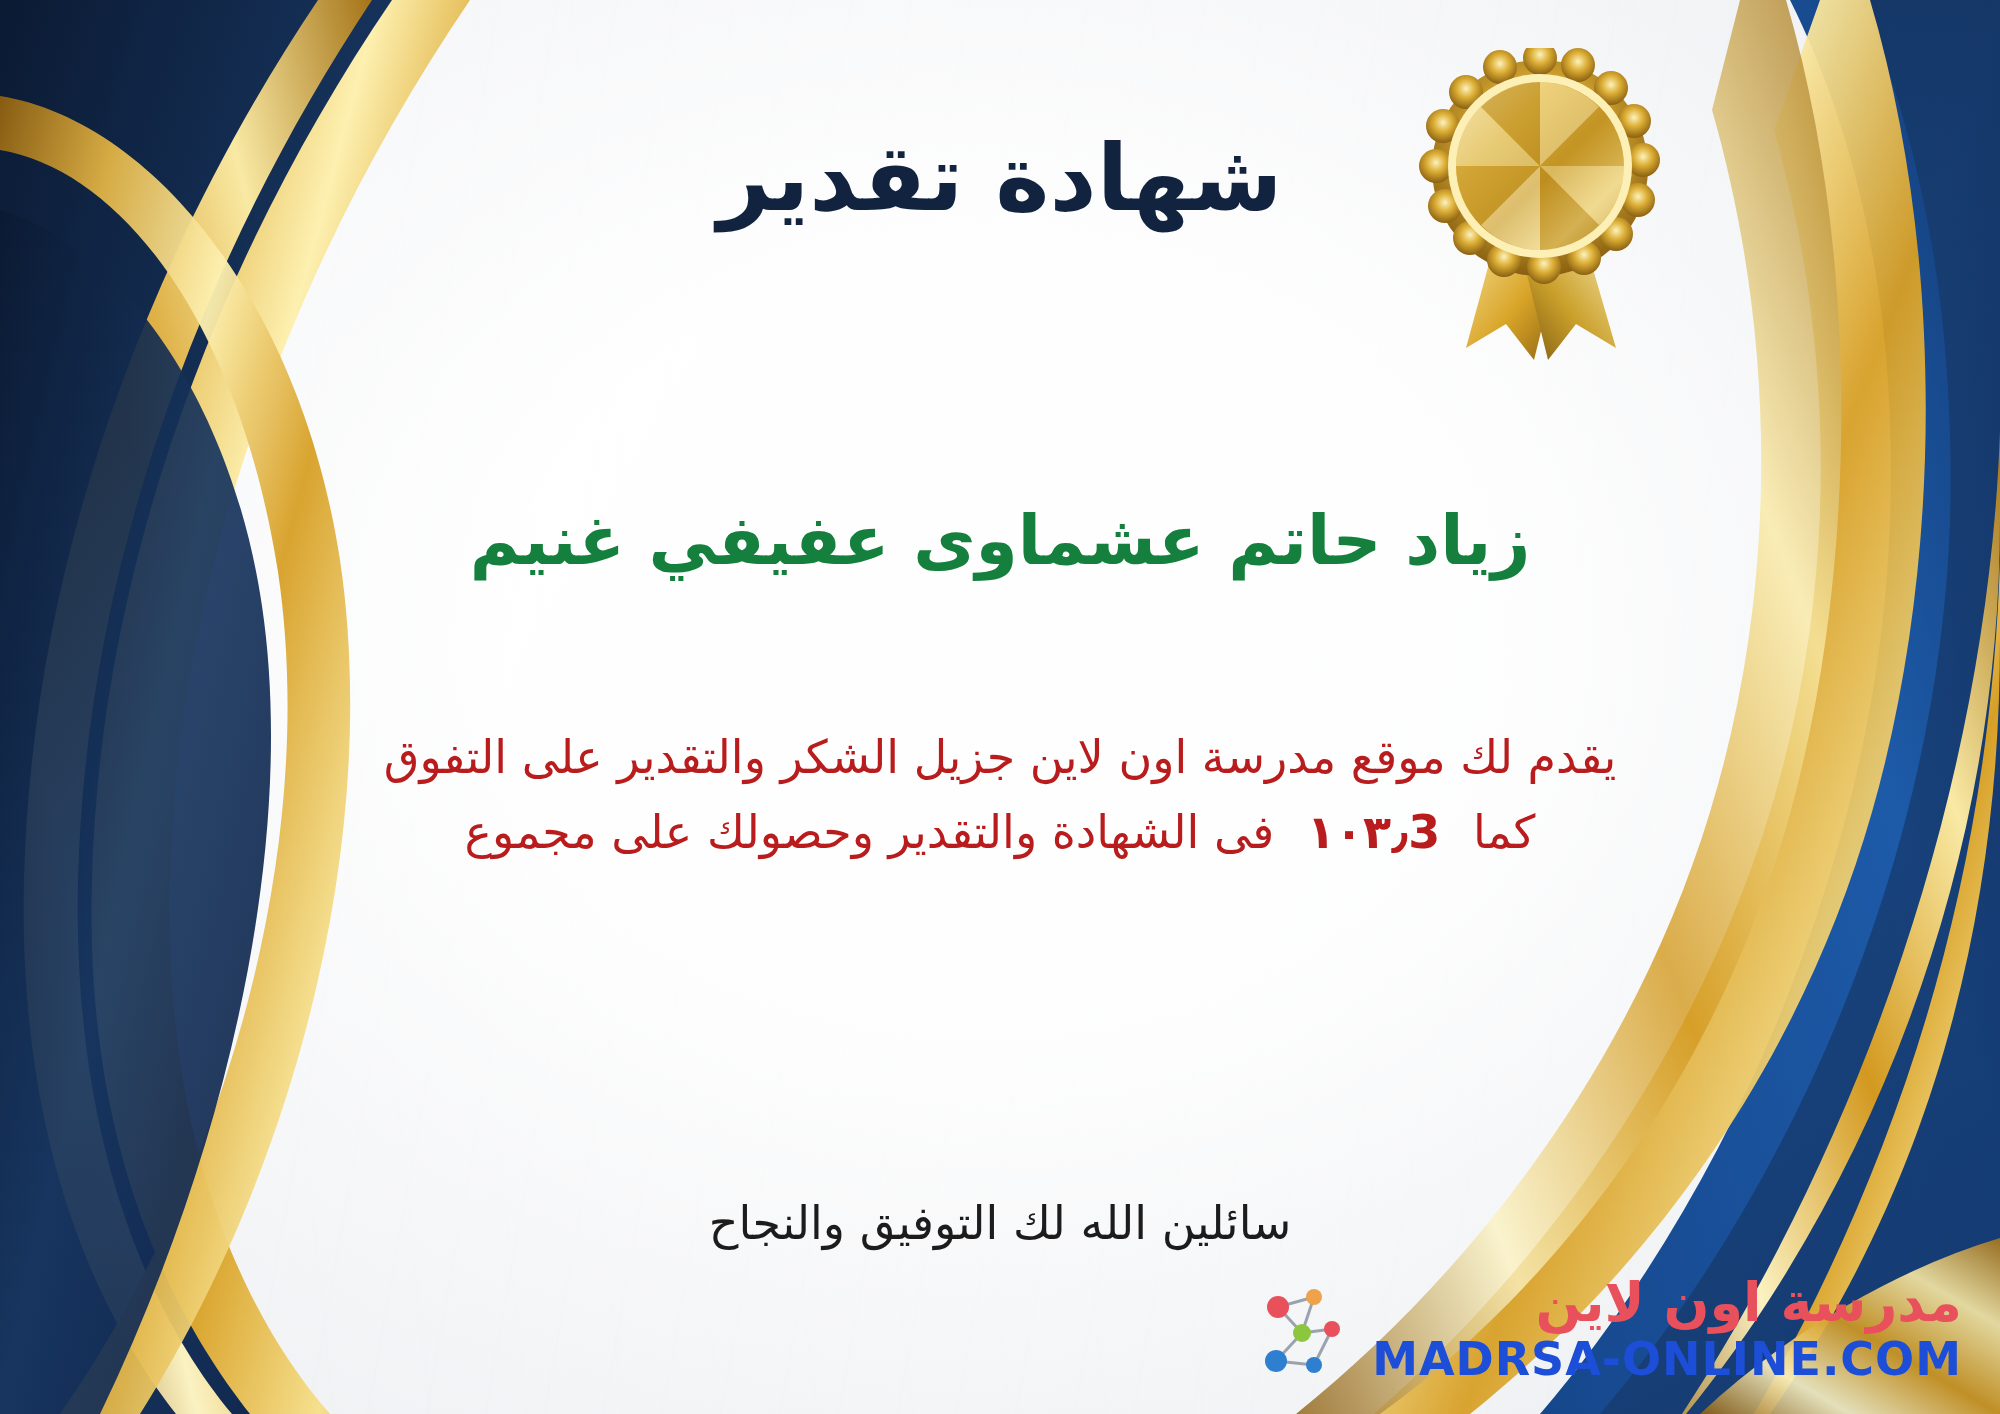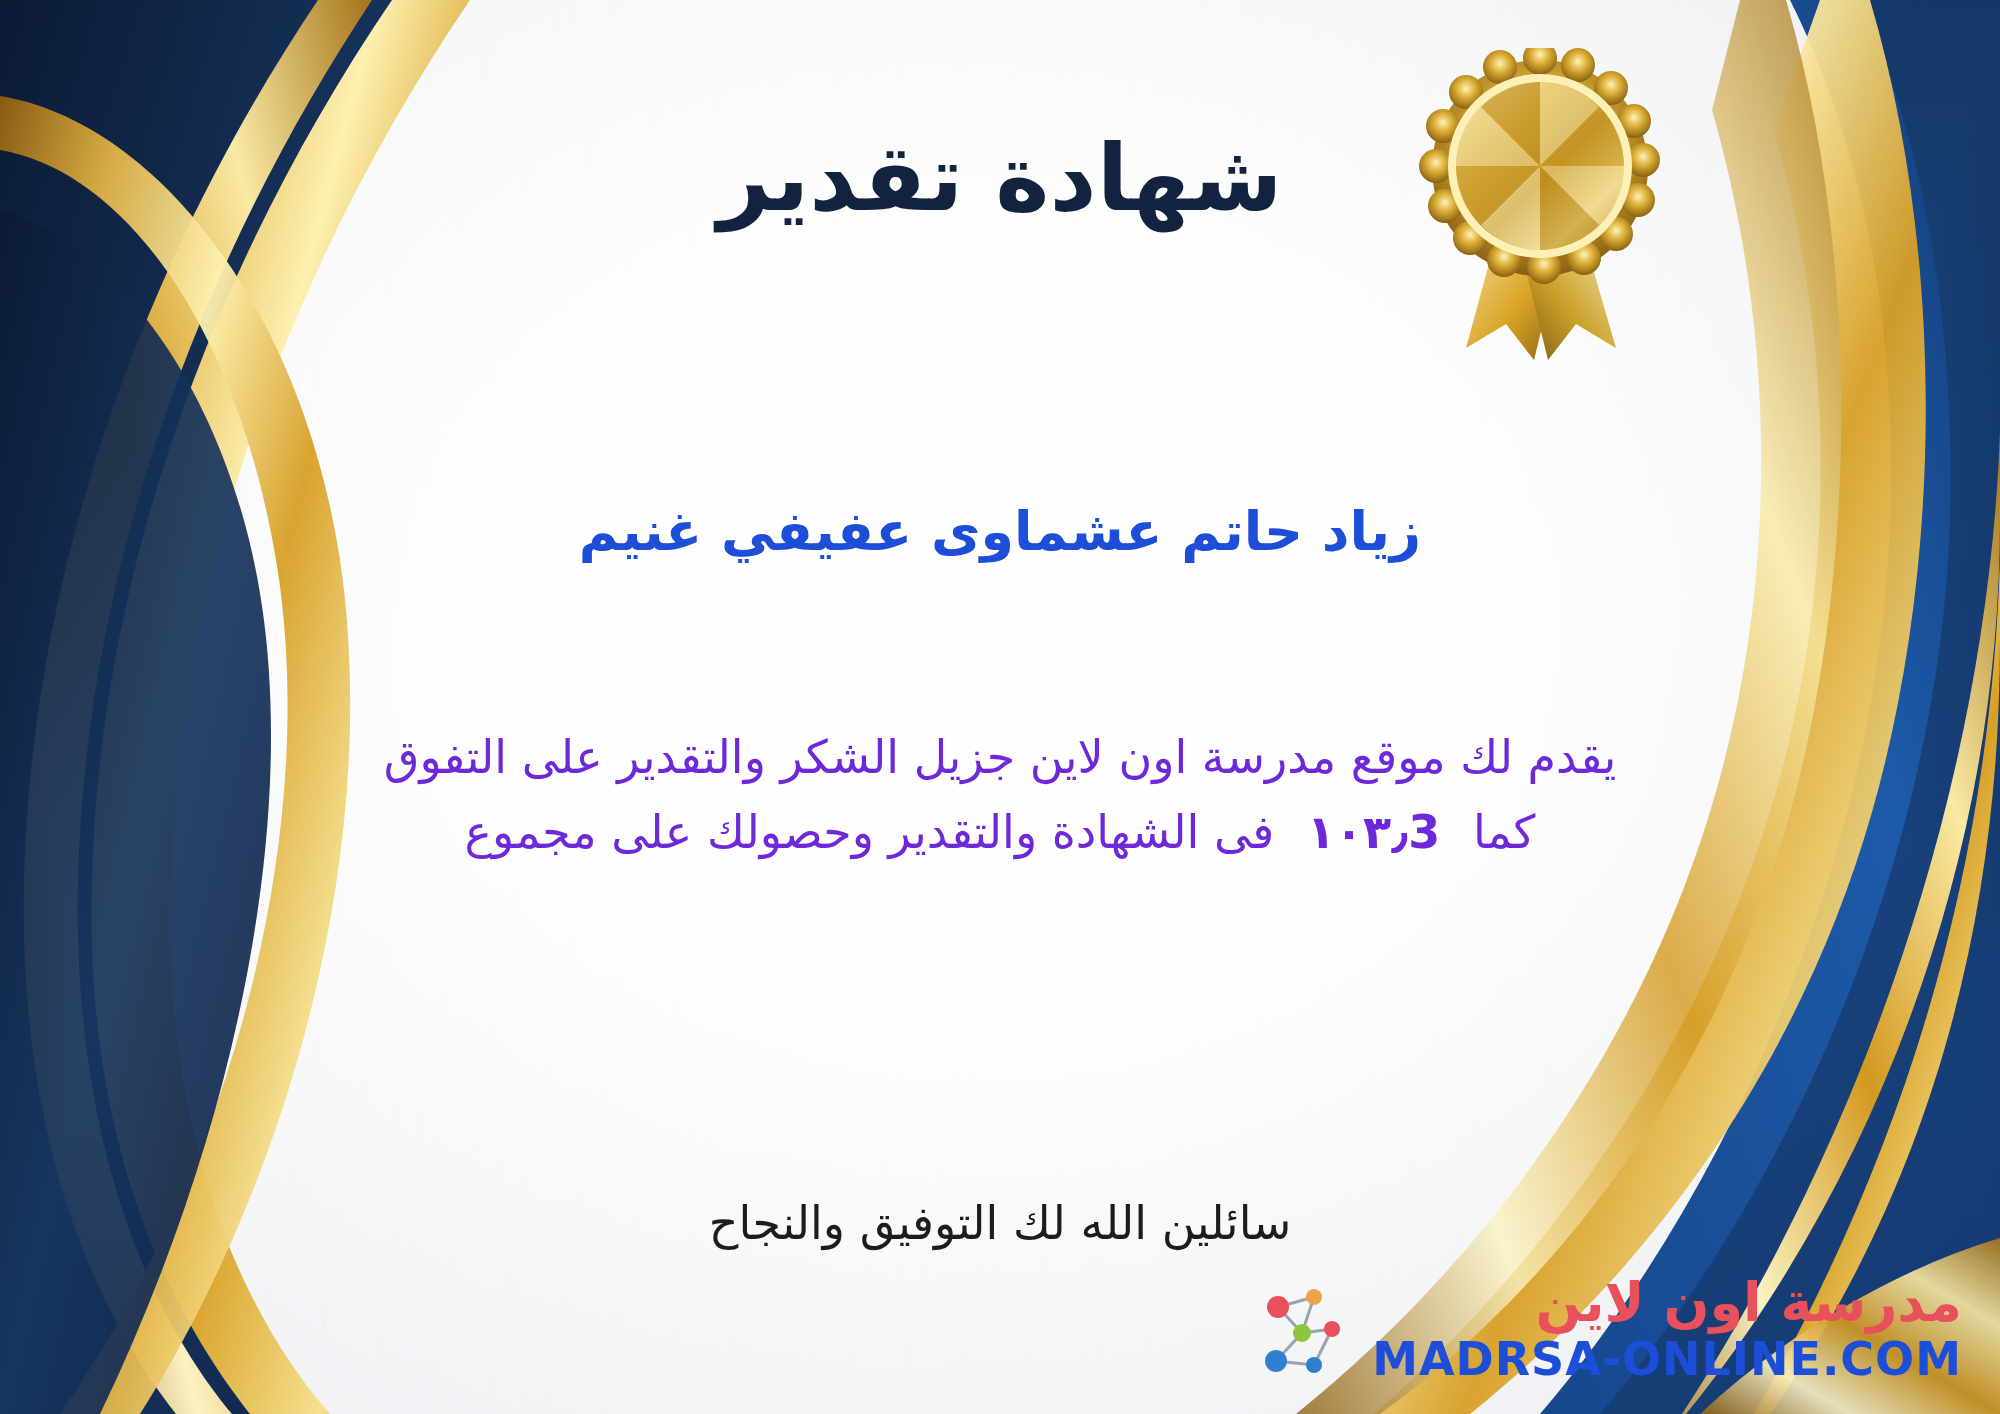--- a/index.html
+++ b/index.html
@@ -87,32 +87,32 @@
     font-weight: 700;
     color: #12233f;
     letter-spacing: 1px;
     line-height: 1.1;
   }
   .recipient {
     position: absolute;
     top: 500px;
     left: 0;
     right: 0;
-    font-size: 54px;
-    font-weight: 700;
-    color: #1d4ed8;
+    font-size: 68px;
+    font-weight: 700;
+    color: #15803d;
     line-height: 1.2;
   }
   .body-text {
     position: absolute;
     top: 720px;
     left: 260px;
     right: 260px;
     font-size: 46px;
-    color: #6d28d9;
+    color: #b91c1c;
     line-height: 1.62;
     font-weight: 500;
   }
   .body-text .score {
     display: inline-block;
     font-weight: 700;
     letter-spacing: 2px;
     padding: 0 18px;
   }
   .closing {

